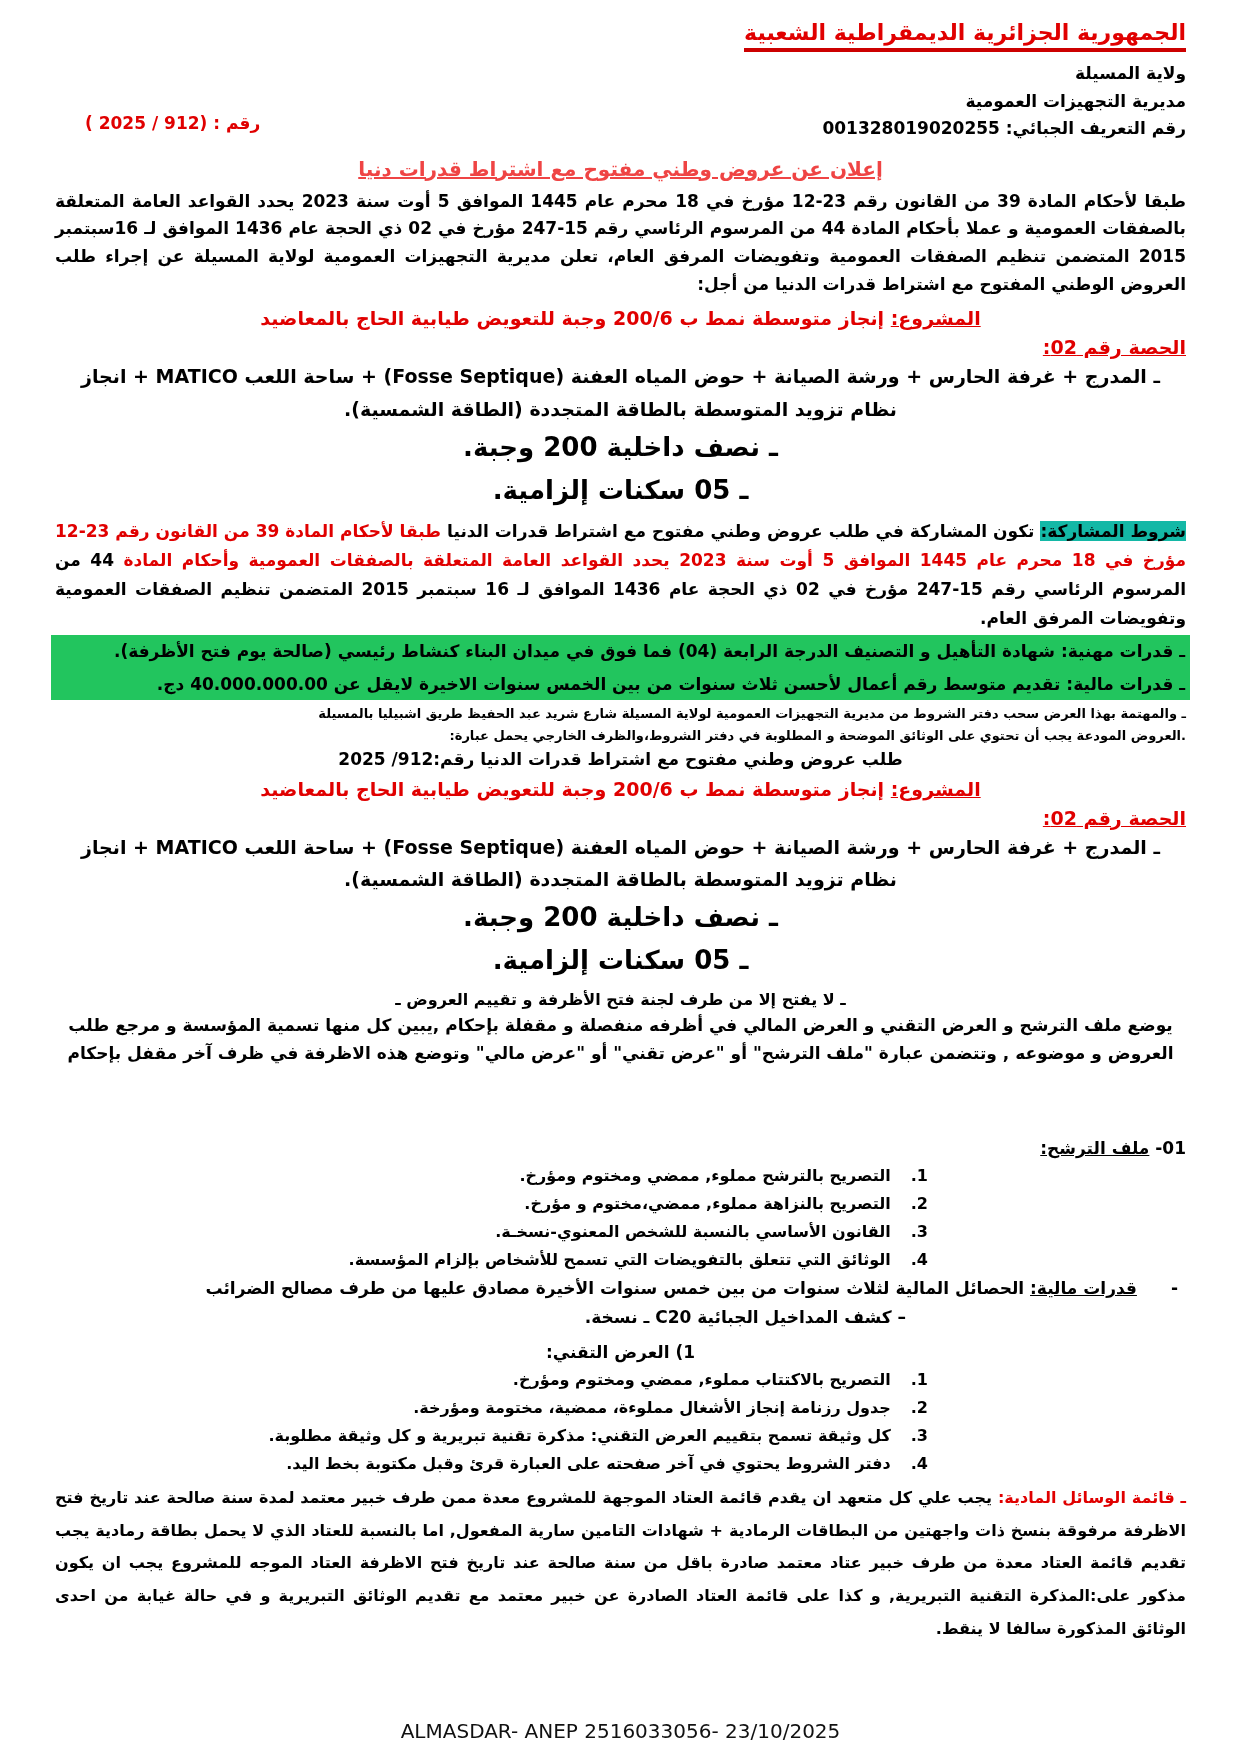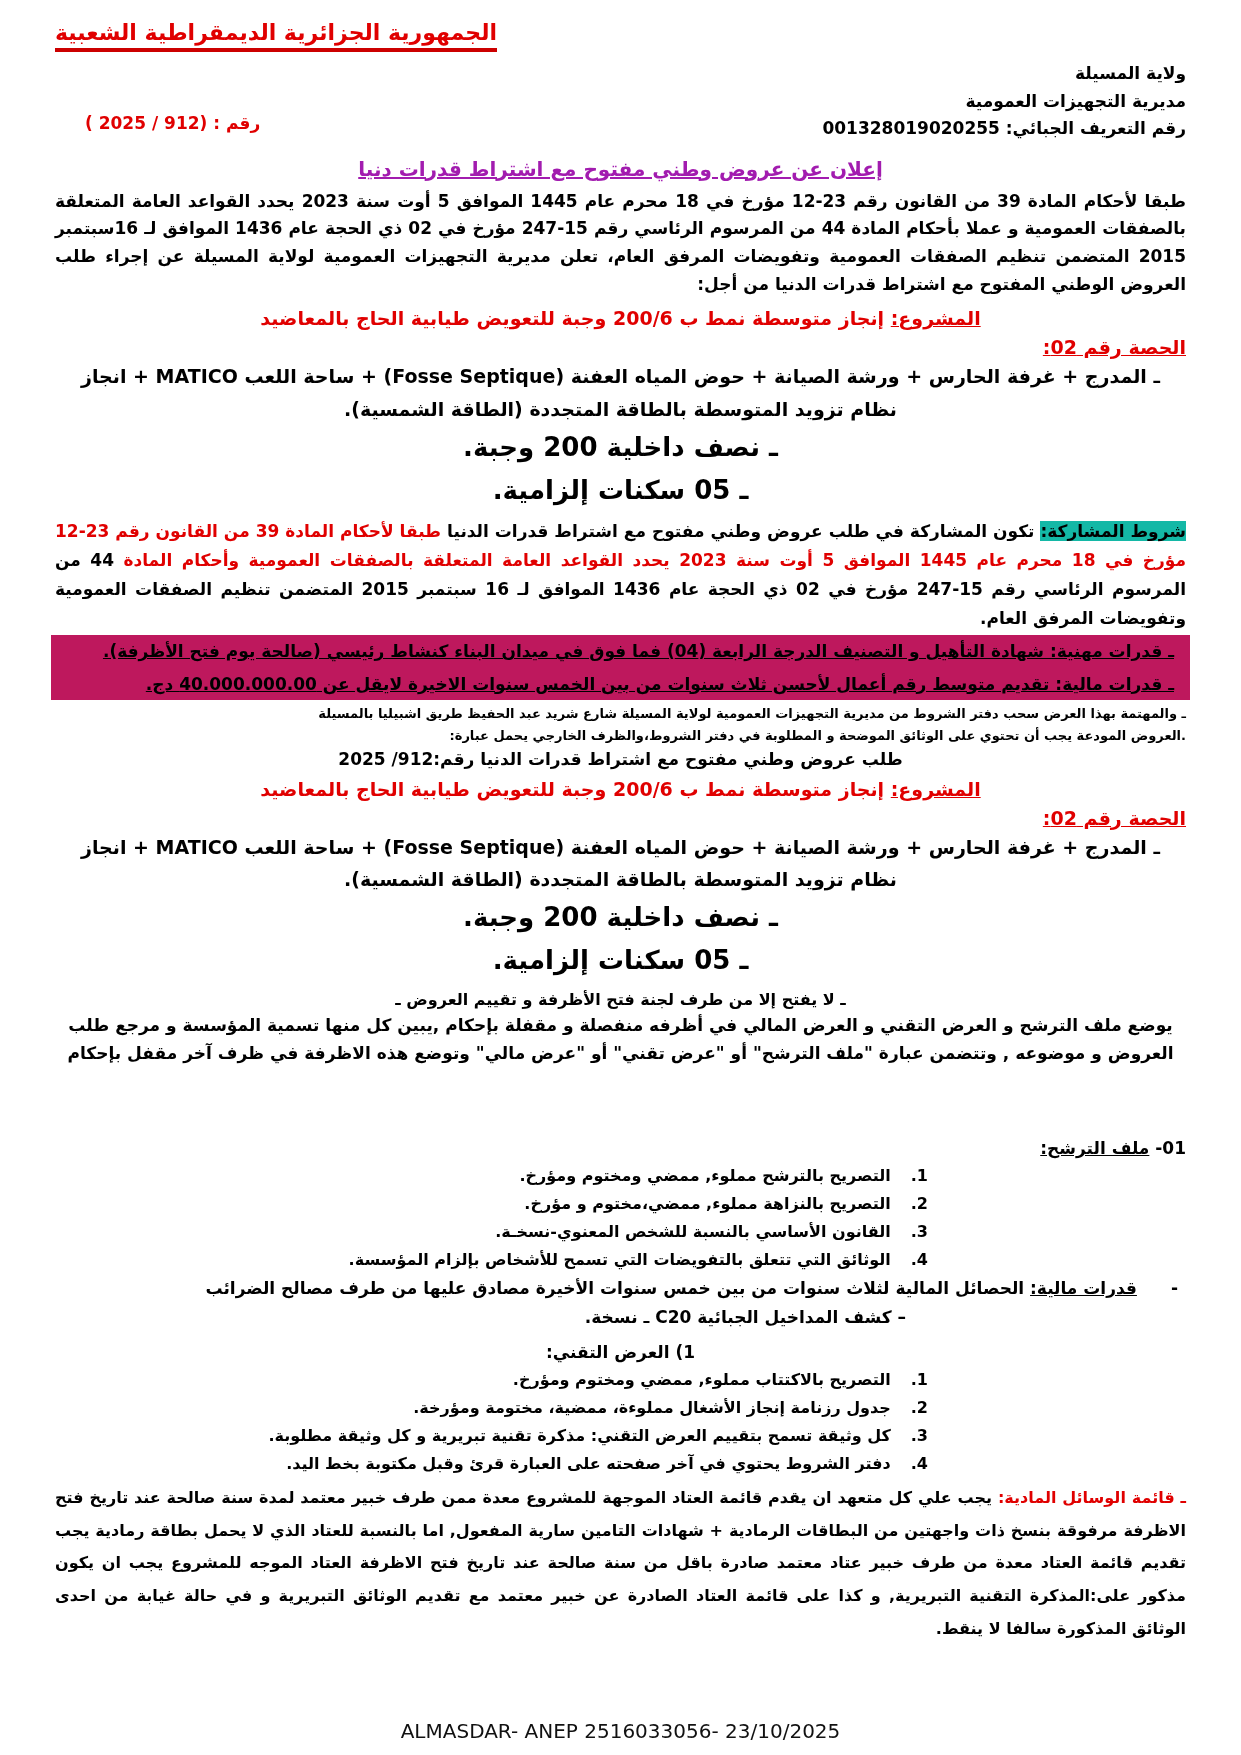--- a/index.html
+++ b/index.html
@@ -9,45 +9,45 @@
     margin:0 auto;
     background:#ffffff;
     direction:rtl;
     color:#000;
     font-family:"DejaVu Sans", sans-serif;
     font-weight:bold;
     overflow:hidden;
   }
   .content { padding:20px 55px 0 55px; }
 
-  .main-title { text-align:left; font-size:22px; color:#e00000; }
+  .main-title { text-align:right; font-size:22px; color:#e00000; }
   .main-title .u3 { display:inline-block; border-bottom:4px solid #cc0000; padding-bottom:3px; }
 
   .org-block { text-align:right; font-size:17px; line-height:1.62; margin-top:8px; }
   .ref-number { position:absolute; top:113px; left:85px; color:#e00000; font-size:17px; }
 
-  .announce-title { text-align:center; font-size:20px; color:#a21caf; margin-top:14px; }
+  .announce-title { text-align:center; font-size:20px; color:#ef4444; margin-top:14px; }
   .announce-title .u { text-decoration:underline; }
 
   .intro { text-align:justify; font-size:17px; line-height:1.63; margin-top:7px; }
 
   .project-line { text-align:center; color:#e00000; font-size:19px; margin-top:9px; }
   .project-line .u { text-decoration:underline; }
 
   .lot-heading { color:#e00000; font-size:19px; margin-top:7px; }
   .lot-heading .u { text-decoration:underline; }
 
   .lot-desc { text-align:center; font-size:19px; line-height:1.72; margin-top:2px; }
   .lot-item { text-align:center; font-size:26px; line-height:1.65; }
 
   .participation { text-align:justify; font-size:17px; line-height:1.72; margin-top:5px; }
   .hl { background:#14b8a6; }
   .red { color:#e00000; }
 
-  .gray-block { background:#be185d; font-size:17px; line-height:1.9; text-align:justify; margin:2px -4px 0 -4px; padding:0 16px;text-decoration:underline; }
+  .gray-block { background:#22c55e; font-size:17px; line-height:1.9; text-align:justify; margin:2px -4px 0 -4px; padding:0 5px; }
 
   .withdrawal { font-size:13px; line-height:1.68; text-align:justify; margin-top:3px; }
   .envelope-label { text-align:center; font-size:17px; margin-top:2px; }
 
   .opening-note { text-align:center; font-size:16px; margin-top:8px; }
   .envelopes-para { text-align:center; font-size:17px; line-height:1.68; margin-top:2px; }
 
   .section-heading { text-align:right; font-size:17px; margin-top:70px; }
   .section-heading .u { text-decoration:underline; }
   .section-heading2 { text-align:center; font-size:17px; margin-top:10px; }

